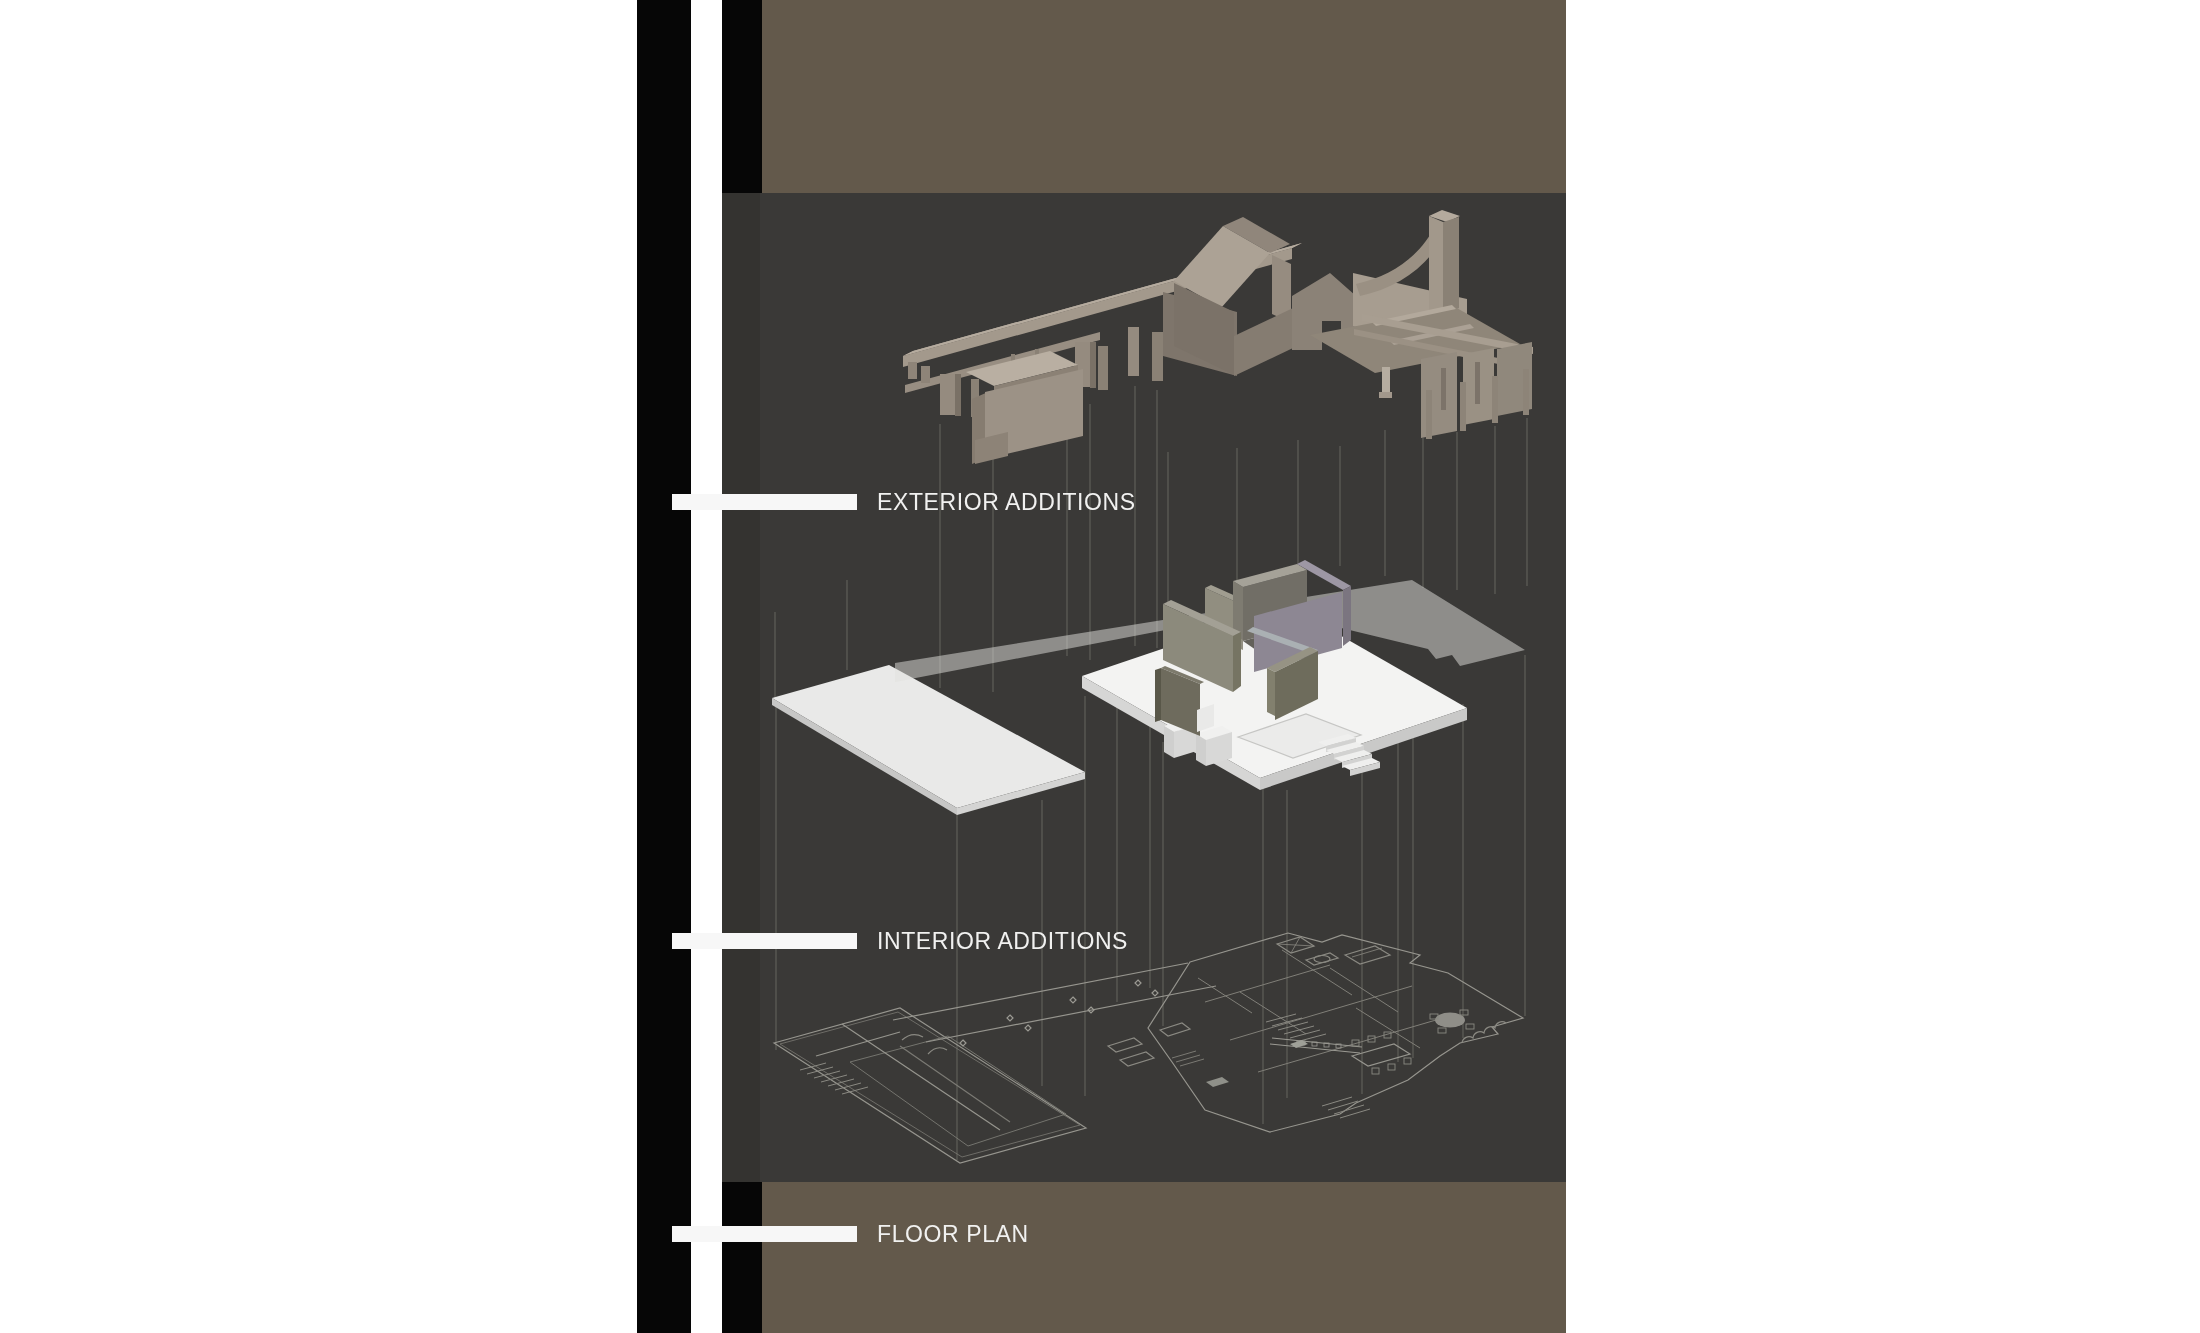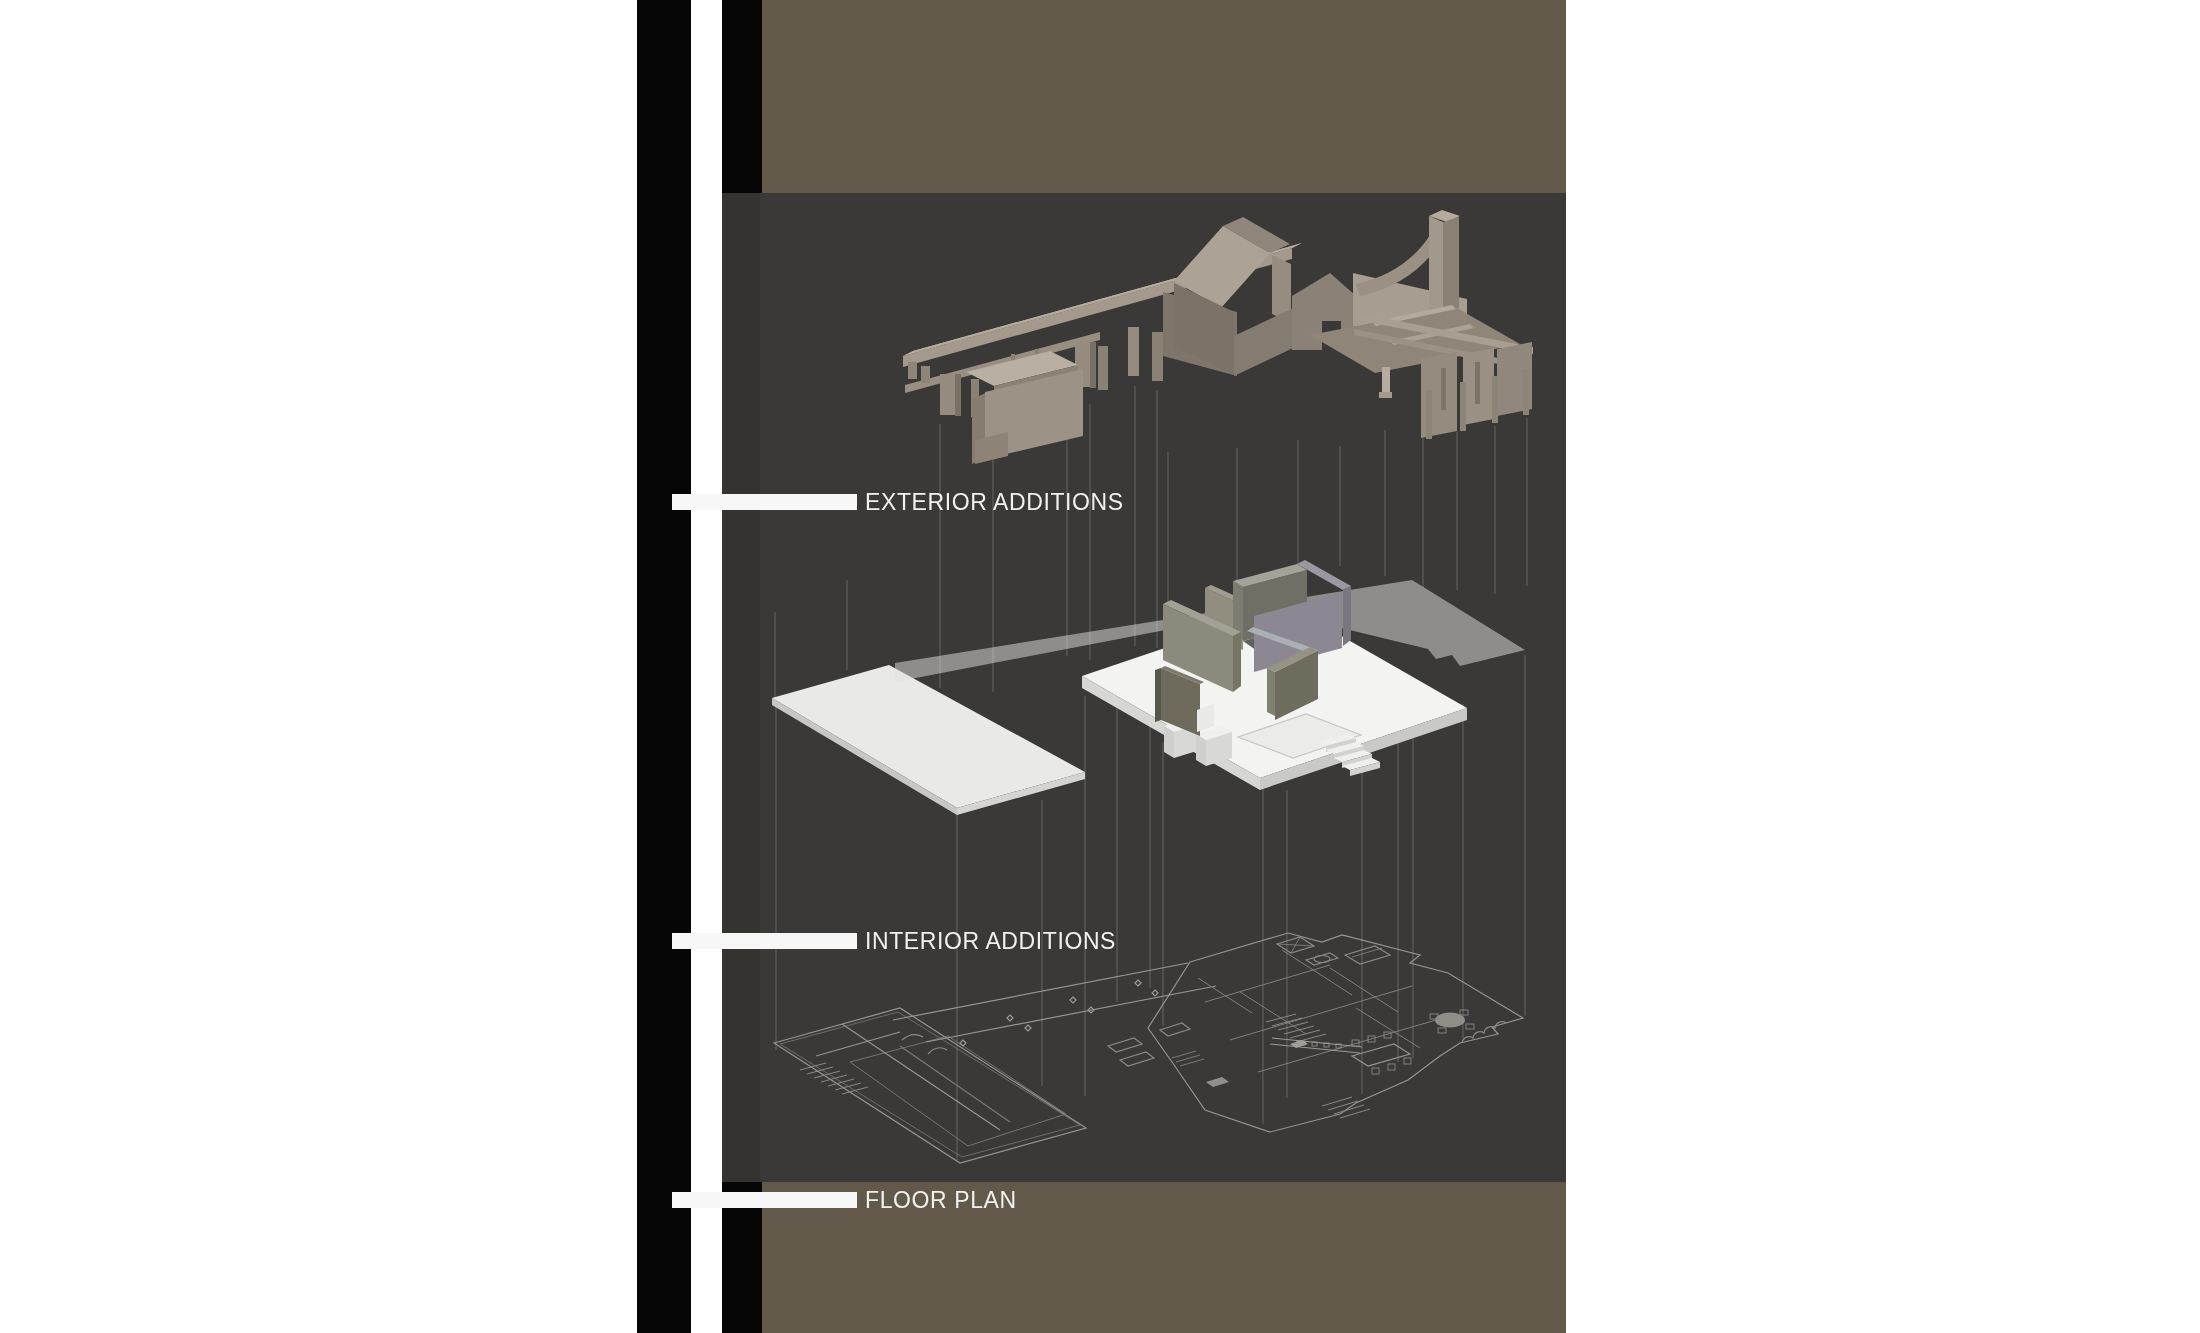--- a/index.html
+++ b/index.html
@@ -24,21 +24,21 @@
   #band-top-black{left:722px;top:0;width:40px;height:193px;background:var(--sidebar_bar);}
   #band-top-brown{left:762px;top:0;width:804px;height:193px;background:var(--band_brown);}
   #band-bottom-black{left:722px;top:1182px;width:40px;height:151px;background:var(--sidebar_bar);}
   #band-bottom-brown{left:762px;top:1182px;width:804px;height:151px;background:var(--band_brown);}
   #diagram-svg{left:0;top:0;width:2200px;height:1333px;}
   .annotation-row{
     position:absolute;left:672px;display:flex;align-items:center;height:16px;z-index:5;
   }
   .tick{width:185px;height:16px;background:var(--tick_white);flex:0 0 auto;}
   .annotation-label{
-    margin-left:8px;color:var(--label_text);font-size:23px;letter-spacing:0.6px;
+    margin-left:20px;color:var(--label_text);font-size:23px;letter-spacing:0.6px;
     white-space:nowrap;line-height:16px;
   }
 </style>
 </head>
 <body>
 
 <div class="abs" id="black-bar"></div>
 
 <div class="abs" id="panel-mid"></div>
 <div class="abs" id="panel-mid-edge"></div>
@@ -315,16 +315,16 @@
 </svg>
 
 <div class="annotation-row" style="top:494px">
   <div class="tick"></div>
   <div class="annotation-label">EXTERIOR ADDITIONS</div>
 </div>
 <div class="annotation-row" style="top:933px">
   <div class="tick"></div>
   <div class="annotation-label">INTERIOR ADDITIONS</div>
 </div>
-<div class="annotation-row" style="top:1192px">
+<div class="annotation-row" style="top:1226px">
   <div class="tick"></div>
   <div class="annotation-label">FLOOR PLAN</div>
 </div>
 
 </body></html>

